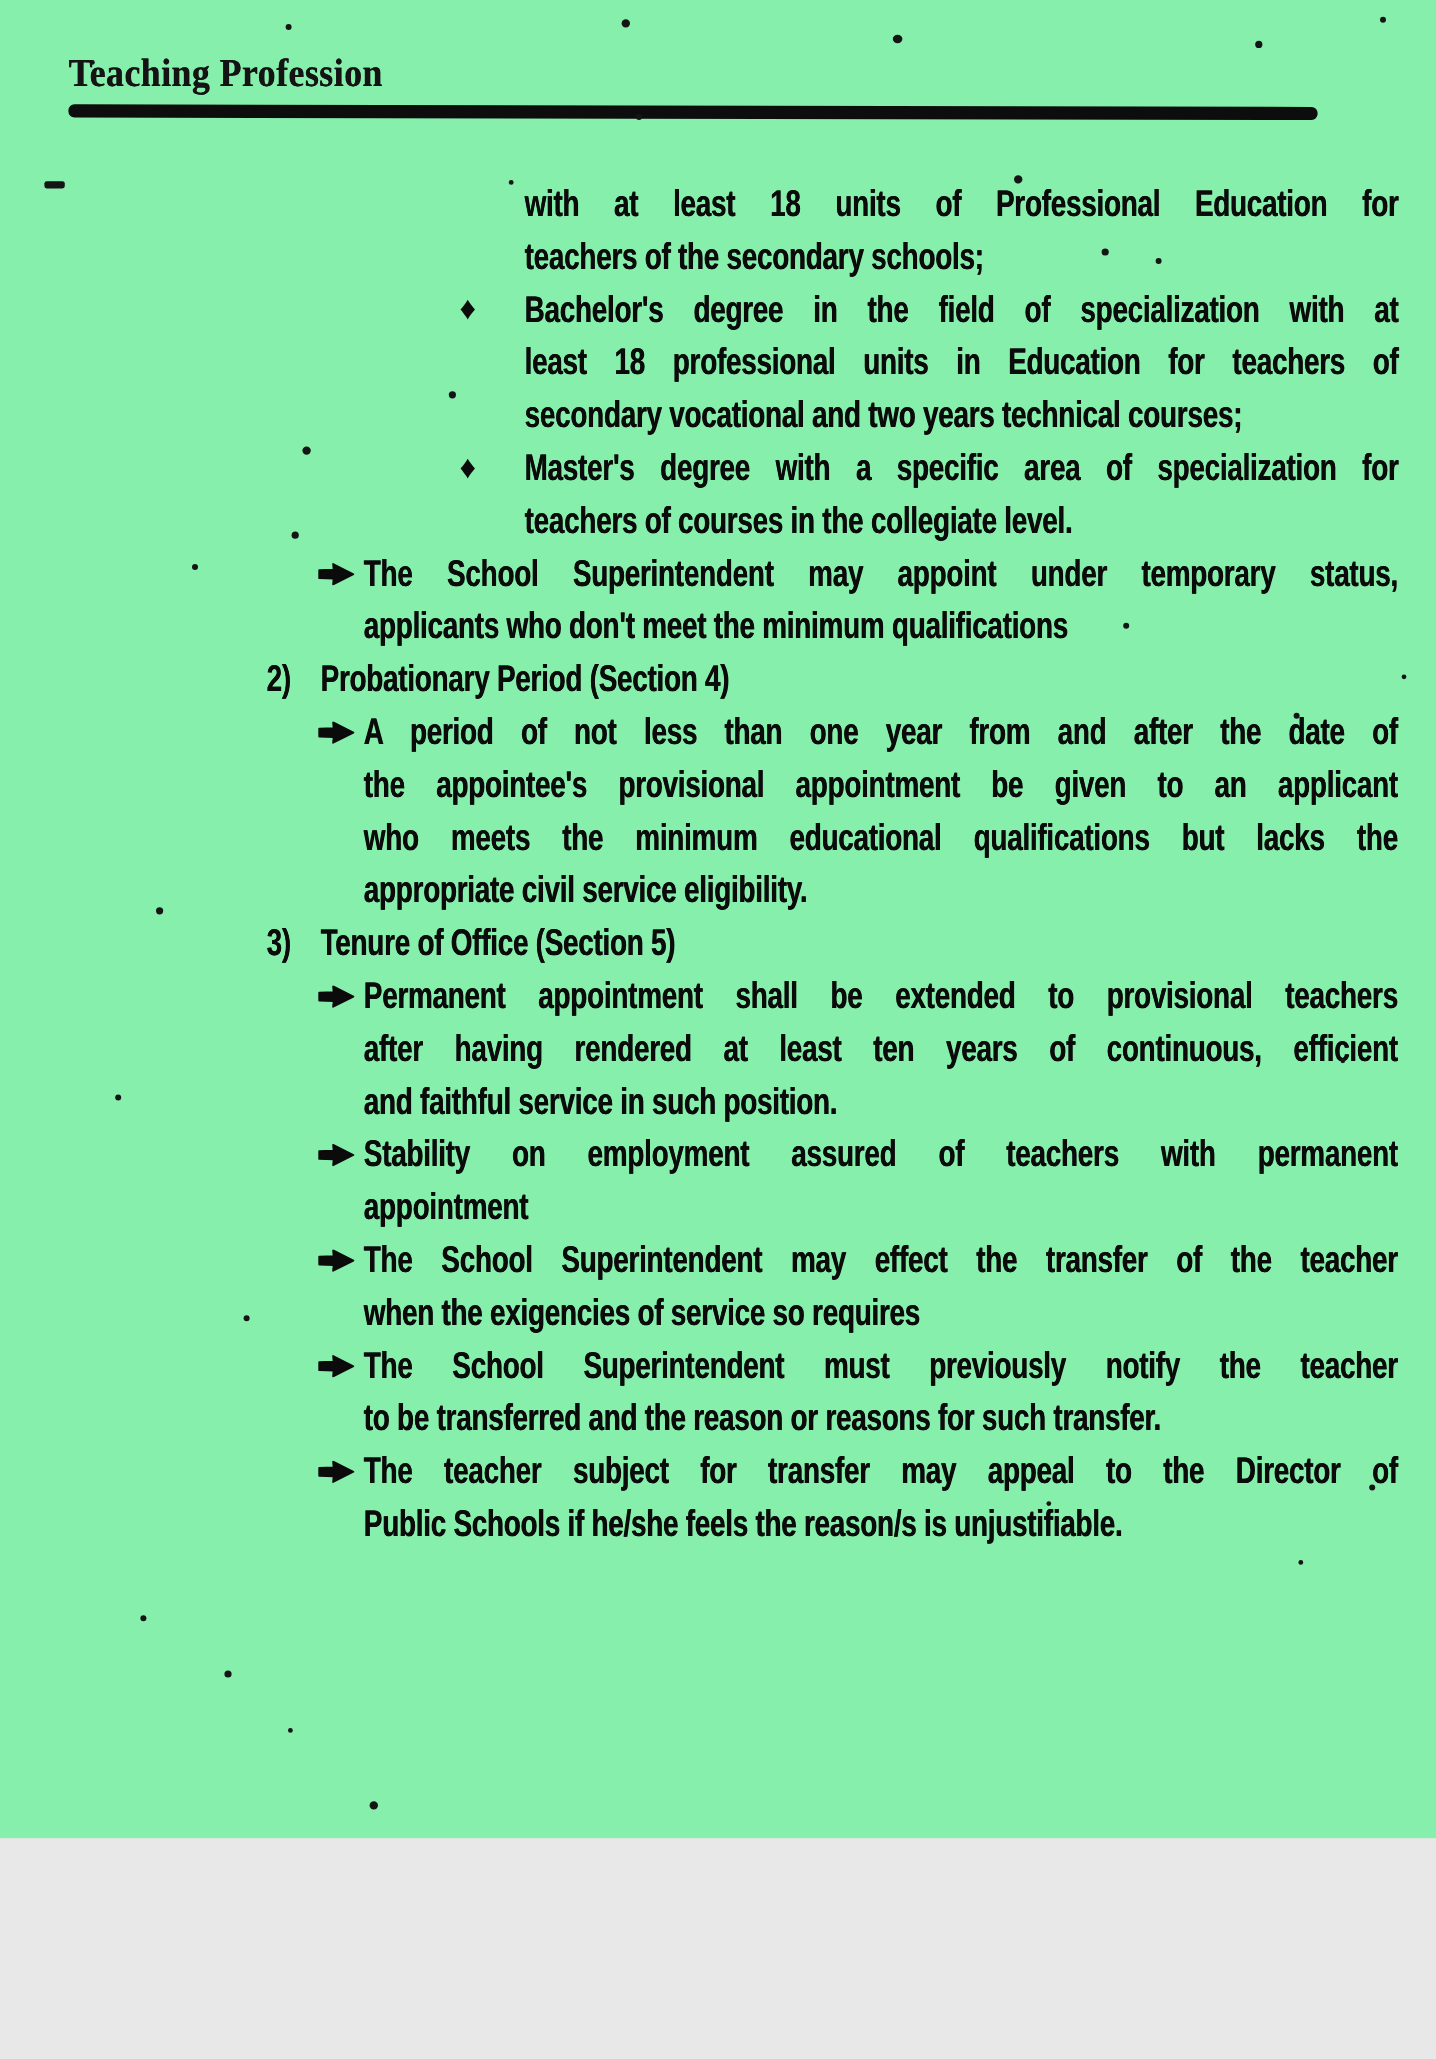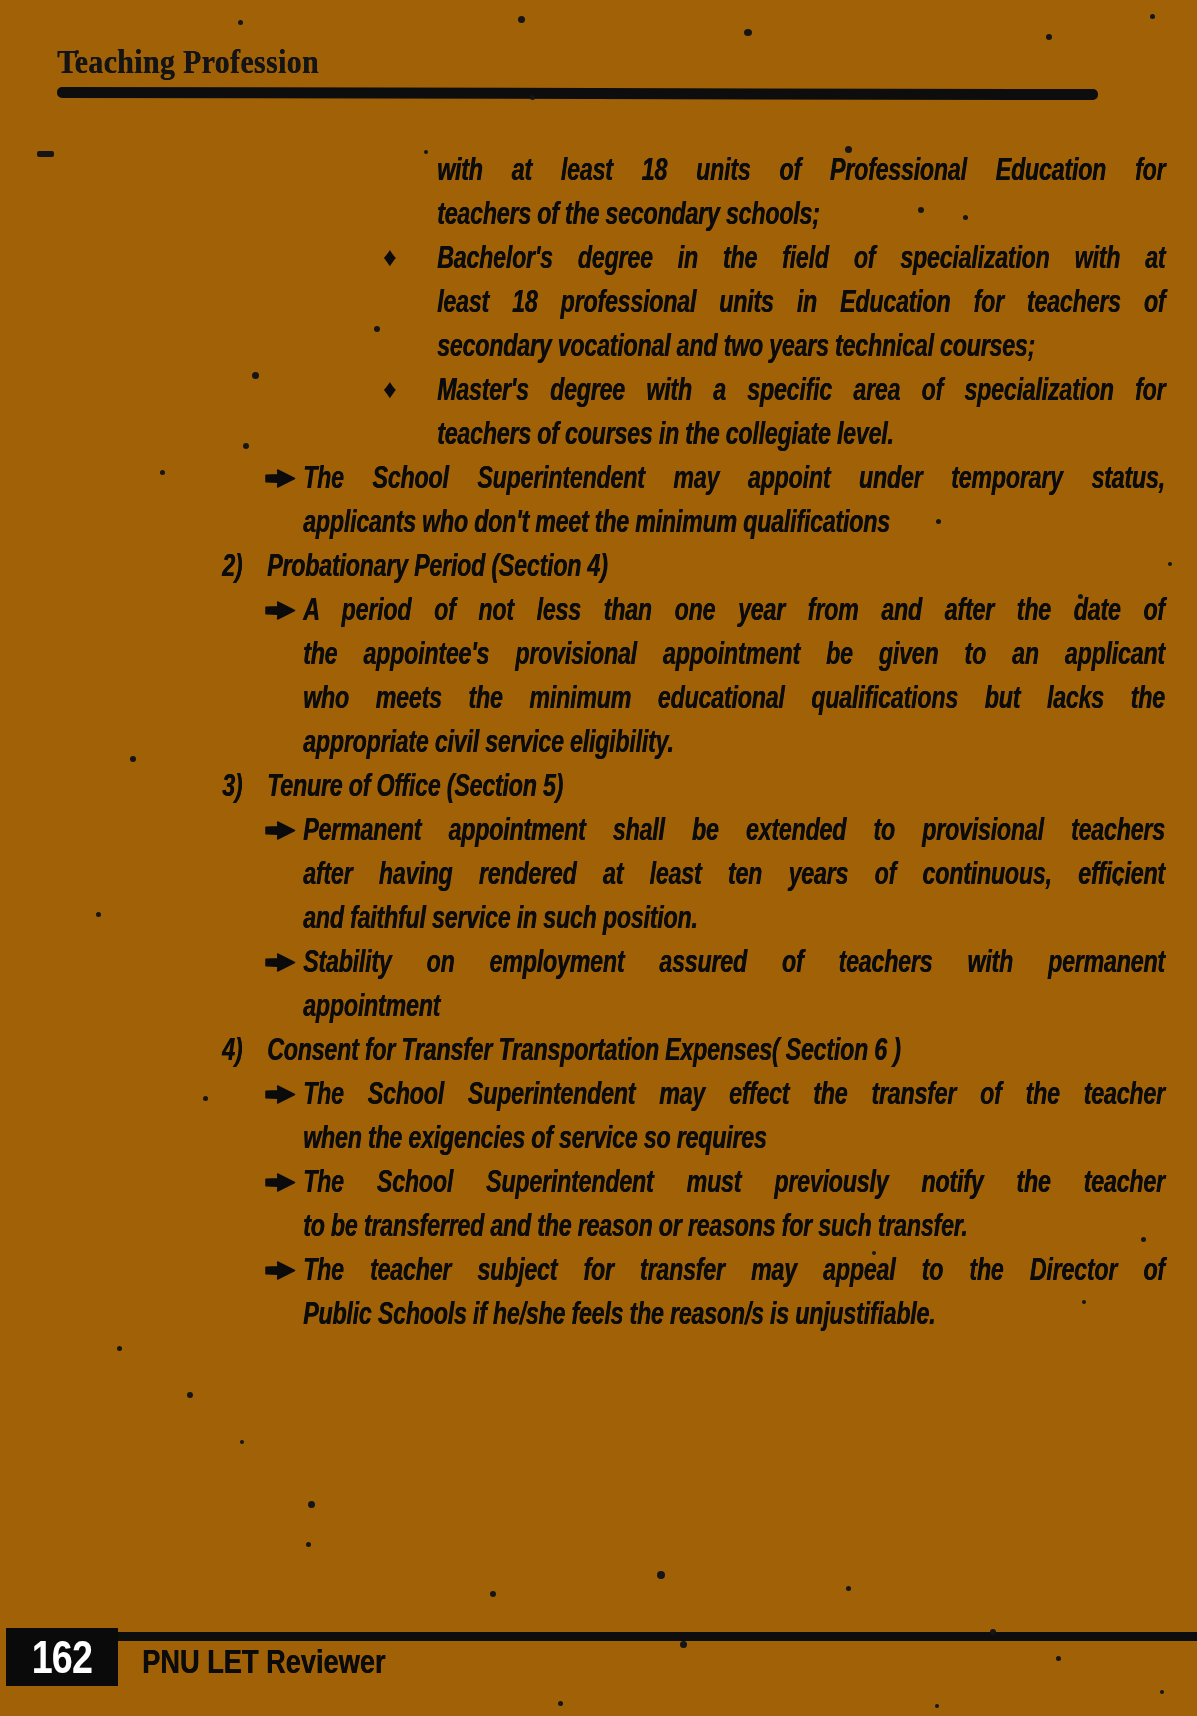--- a/index.html
+++ b/index.html
@@ -1,19 +1,19 @@
 <!DOCTYPE html>
 <html><head>
 <meta charset="utf-8">
 <style>
   html,body{margin:0;padding:0;background:#e8e8e8;}
   #page{
     position:relative;
-    width:1197px;height:1716px;
-    background:#a16207;
+    width:1197px;height:1532px;
+    background:#86efac;
     overflow:hidden;
     font-family:"Liberation Sans", sans-serif;
     color:#0b0b0b;
   }
   
   #header-title{
     position:absolute;left:57px;top:44px;
     font-family:"Liberation Serif", serif;
     font-weight:700;font-size:33px;color:#141414;
     letter-spacing:0.5px;
@@ -21,21 +21,21 @@
     text-shadow:0.5px 0 0 #141414;
     white-space:nowrap;
   }
   #header-rule{
     position:absolute;left:57px;top:88px;width:1041px;height:11px;
     background:#0d0d0d;border-radius:5px;
     transform:rotate(0.12deg);
   }
   
   #content{position:absolute;left:0;top:148px;width:1197px;}
-  .item{position:relative;font-style:italic;}
+  .item{position:relative;}
   .line{
     position:relative;
     height:44px;line-height:44px;
     font-weight:700;font-size:31px;
     letter-spacing:-0.3px;
     white-space:nowrap;
     transform:scaleX(0.75);transform-origin:0 50%;
     text-shadow:0.5px 0 0 currentColor;
   }
   .j{text-align:justify;text-align-last:justify;white-space:normal;}
@@ -135,23 +135,20 @@
         <div class="line">and faithful service in such position.</div>
       </div>
       <div class="item col-arrow">
         <span class="bullet-arrow">
           <svg width="31" height="19" viewBox="0 0 31 19" xmlns="http://www.w3.org/2000/svg">
             <path d="M1 6.2 L13 5.8 L12.6 1 L29.5 9.5 L12.6 18 L13 13.2 L1 12.8 Z" fill="#0b0b0b" stroke="#0b0b0b" stroke-width="1.5" stroke-linejoin="round"></path>
           </svg>
         </span>
         <div class="line j">Stability on employment assured of teachers with permanent</div>
         <div class="line">appointment</div>
-      </div>
-      <div class="item col-number">
-        <div class="line"><span class="num">4)</span><span>Consent for Transfer Transportation Expenses( Section 6 )</span></div>
       </div>
       <div class="item col-arrow">
         <span class="bullet-arrow">
           <svg width="31" height="19" viewBox="0 0 31 19" xmlns="http://www.w3.org/2000/svg">
             <path d="M1 6.2 L13 5.8 L12.6 1 L29.5 9.5 L12.6 18 L13 13.2 L1 12.8 Z" fill="#0b0b0b" stroke="#0b0b0b" stroke-width="1.5" stroke-linejoin="round"></path>
           </svg>
         </span>
         <div class="line j">The School Superintendent may effect the transfer of the teacher</div>
         <div class="line">when the exigencies of service so requires</div>
       </div>

